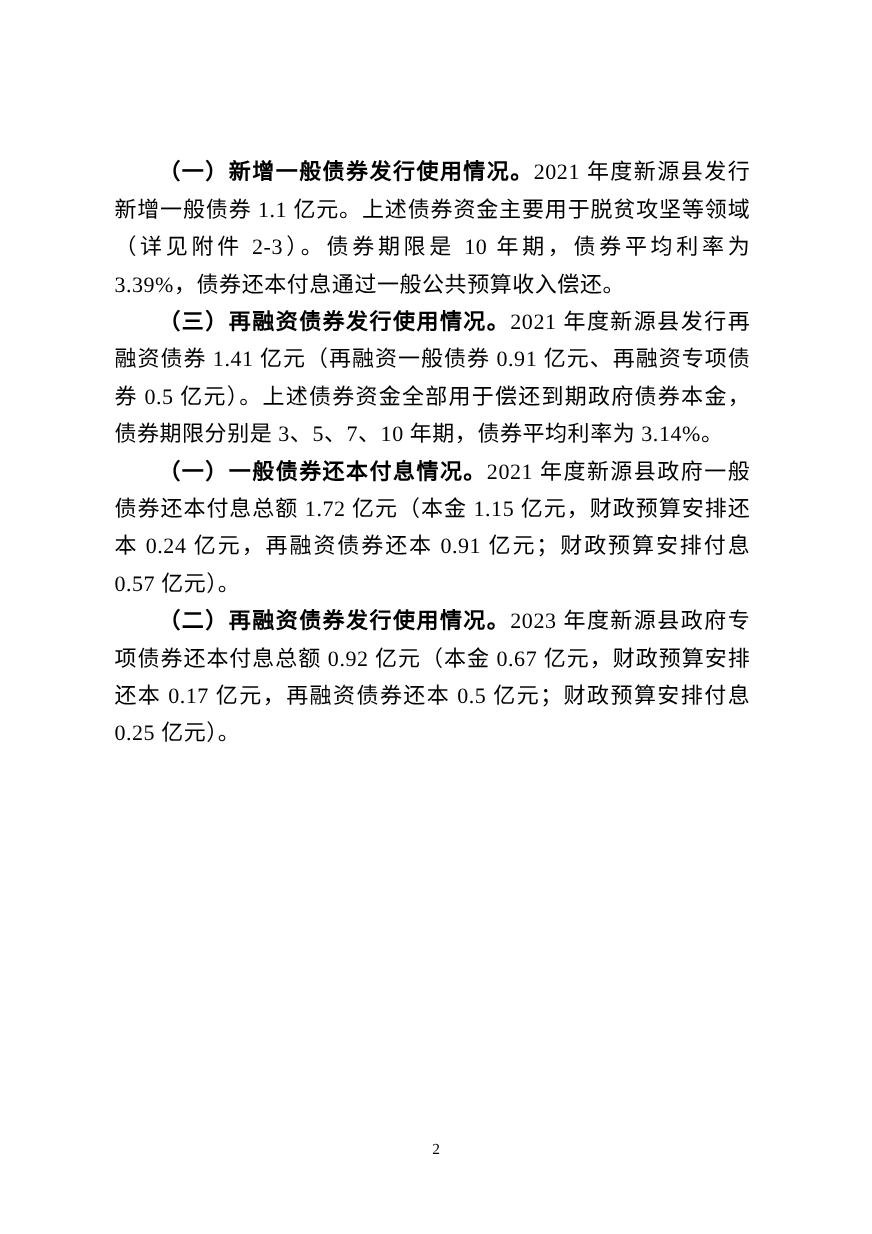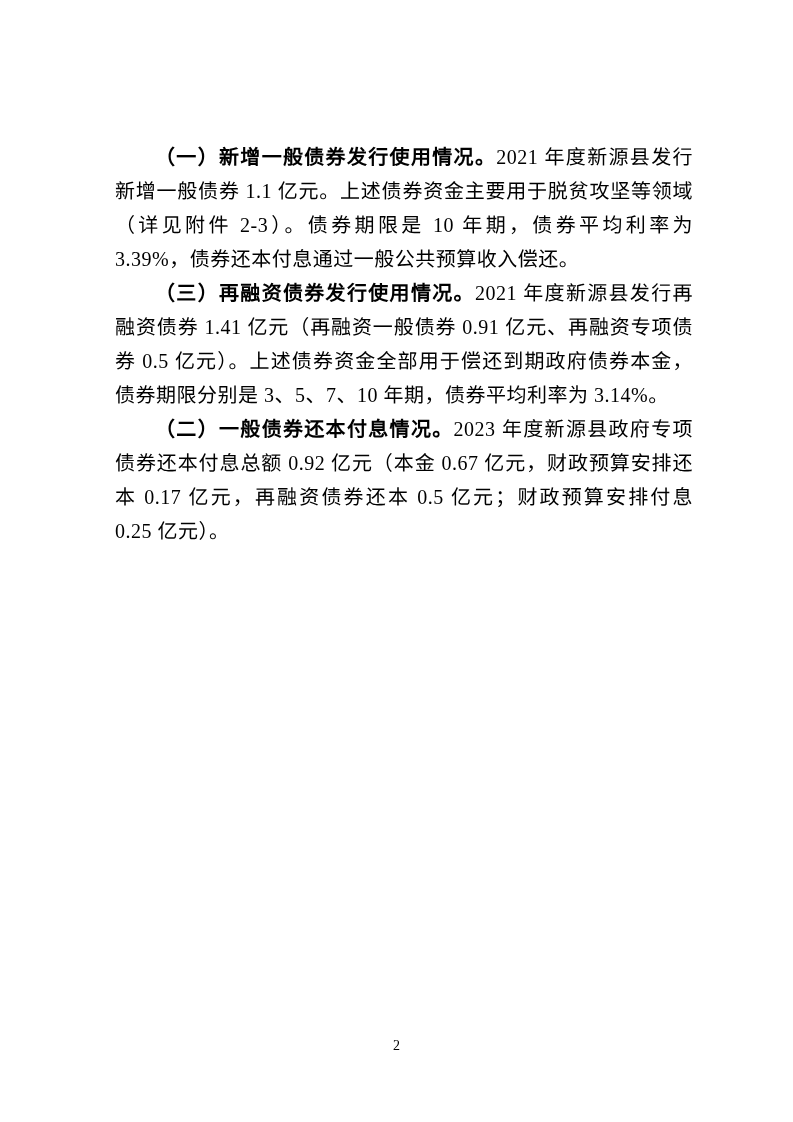--- a/index.html
+++ b/index.html
@@ -16,21 +16,21 @@
     height: 1122px;
     background: #ffffff;
     overflow: hidden;
     font-family: "Liberation Serif", "DejaVu Serif", serif;
     color: #000000;
   }
 
   .content {
     position: absolute;
     top: 140px;
-    left: 115px;
+    left: 104px;
     width: 578px;
     font-size: 20px;
     line-height: 34px;
     text-align: justify;
     letter-spacing: 0.5px;
   }
 
   .para {
     text-indent: 40px; 
     margin: 0;
@@ -70,22 +70,23 @@
 
   <main class="content">
 
     <p class="para"><span class="lead">（一）新增一般债券发行使用情况。</span><span class="body-text">2021 年度新源县发行新增一般债券 1.1 亿元。上述债券资金主要用于脱贫攻坚等领域（详见附件 2-3）。债券期限是 10 年期，债券平均利率为 3.39%，债券还本付息通过一般公共预算收入偿还。</span></p>
 
 
     <p class="para"><span class="lead">（三）再融资债券发行使用情况。</span><span class="body-text">2021 年度新源县发行再融资债券 1.41 亿元（再融资一般债券 0.91 亿元、再融资专项债券 0.5 亿元）。上述债券资金全部用于偿还到期政府债券本金，债券期限分别是 3、5、7、10 年期，债券平均利率为 3.14%。</span></p>
 
 
 
+    <p class="para"><span class="lead">（一）一般债券还本付息情况。</span><span class="body-text">2021 年度新源县政府一般债券还本付息总额 1.72 亿元（本金 1.15 亿元，财政预算安排还本 0.24 亿元，再融资债券还本 0.91 亿元；财政预算安排付息 0.57 亿元）。</span></p>
 
-    <p class="para"><span class="lead">（二）一般债券还本付息情况。</span><span class="body-text">2023 年度新源县政府专项债券还本付息总额 0.92 亿元（本金 0.67 亿元，财政预算安排还本 0.17 亿元，再融资债券还本 0.5 亿元；财政预算安排付息 0.25 亿元）。</span></p>
+    <p class="para"><span class="lead">（二）再融资债券发行使用情况。</span><span class="body-text">2023 年度新源县政府专项债券还本付息总额 0.92 亿元（本金 0.67 亿元，财政预算安排还本 0.17 亿元，再融资债券还本 0.5 亿元；财政预算安排付息 0.25 亿元）。</span></p>
 
   </main>
 
   <footer class="footer">
     <span class="page-number">2</span>
   </footer>
 
 </div>
 
 </body></html>

